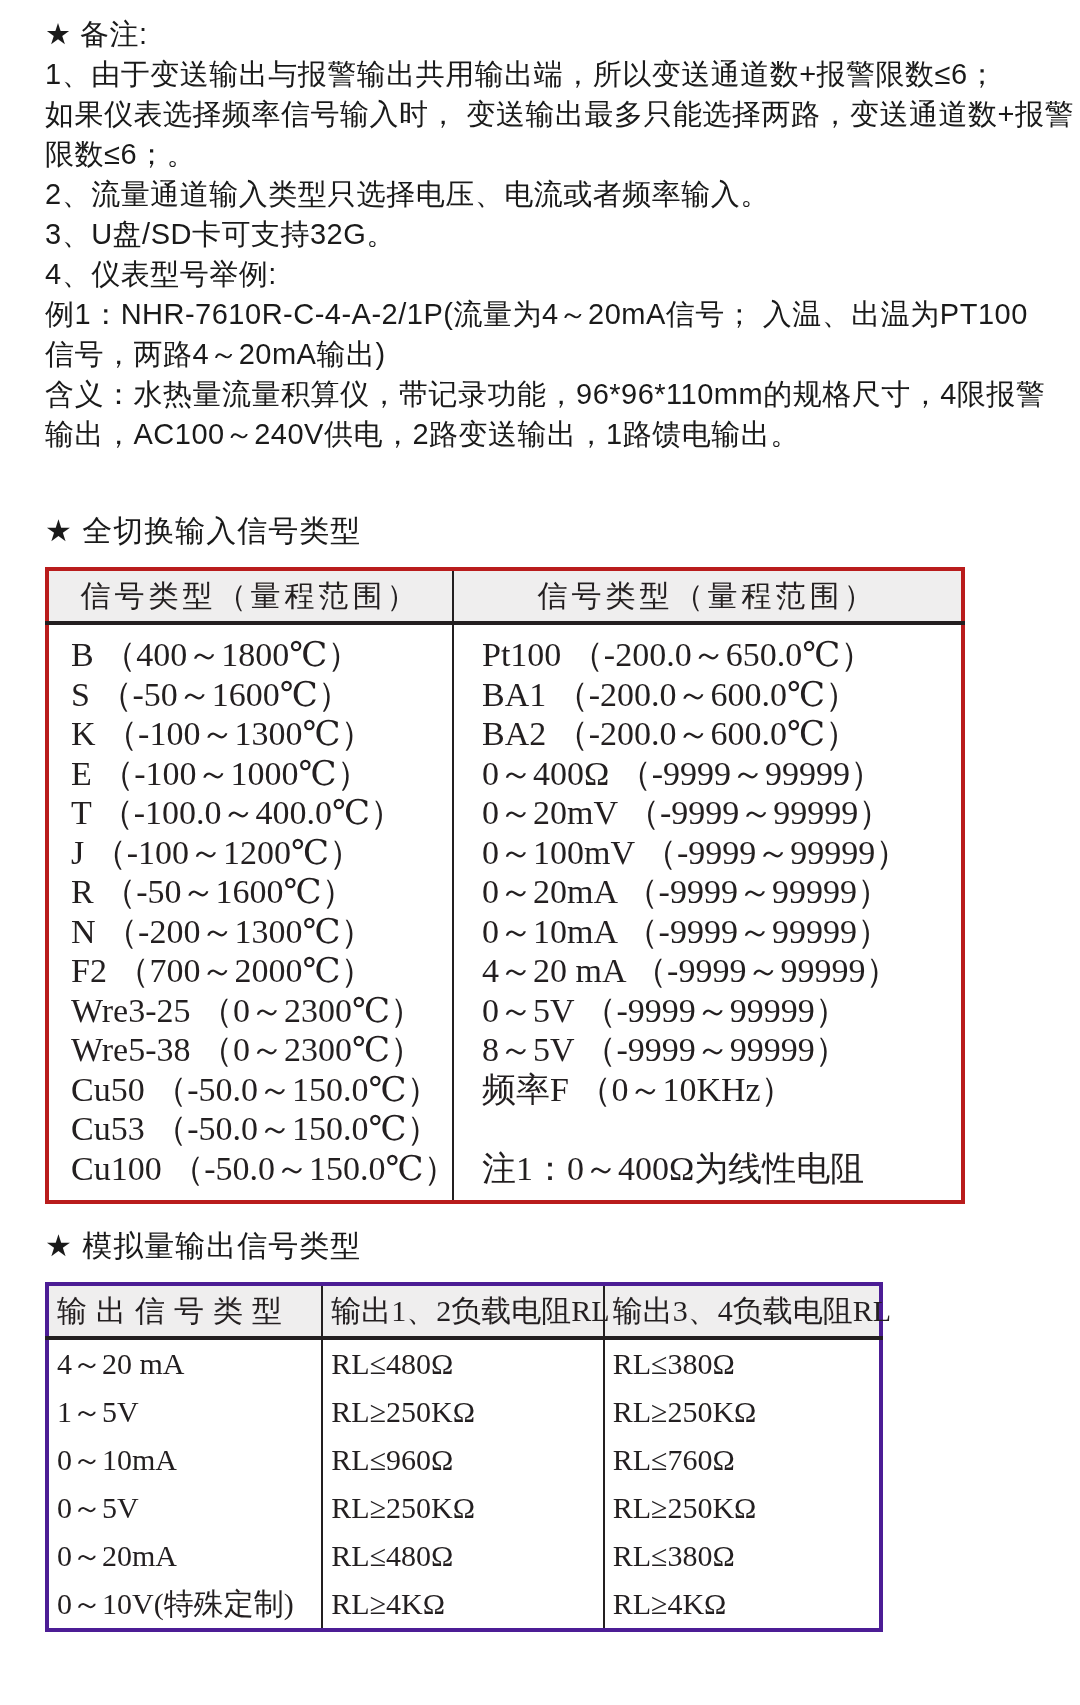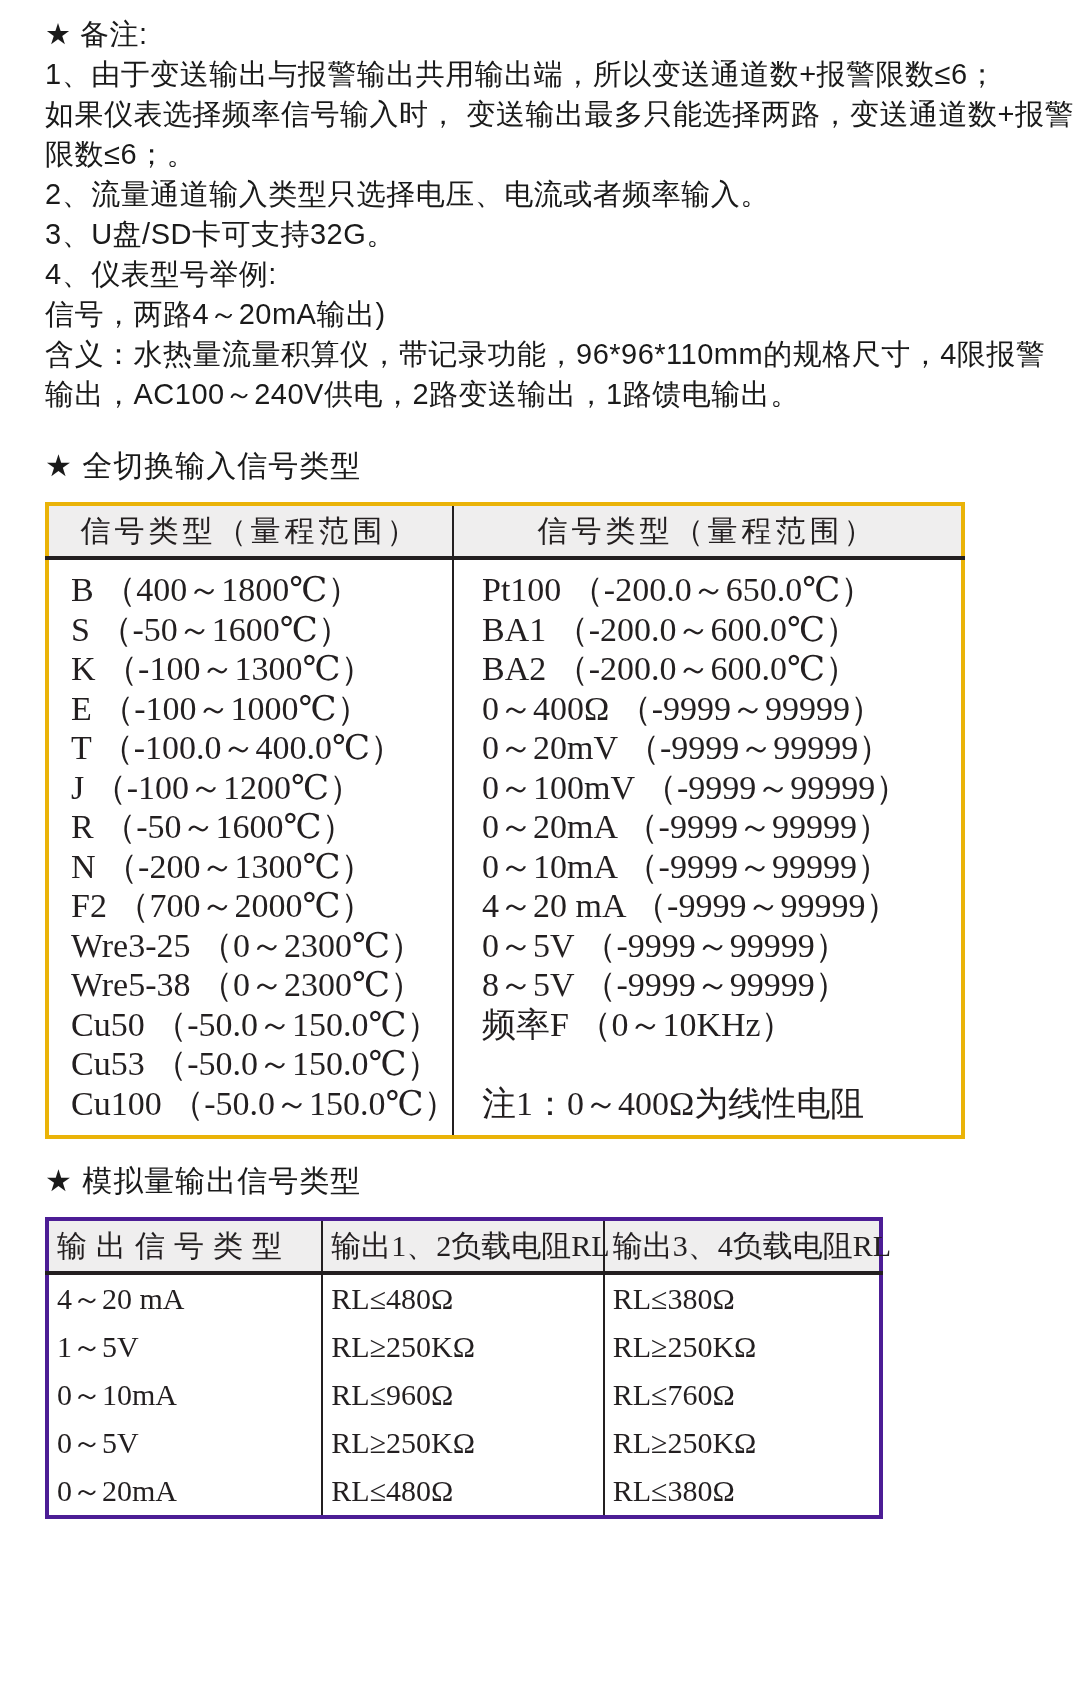--- a/index.html
+++ b/index.html
@@ -23,41 +23,41 @@
   .notes-title{font-weight:500;}
 
   
   .section-title{
     font-size:30px;
     line-height:40px;
     margin:0 0 16px 0;
     letter-spacing:1px;
     white-space:nowrap;
   }
-  .st-gap1{margin-top:32px;}
+  .st-gap1{margin-top:57px;}
   .st-gap2{margin-top:22px;}
 
   
   table{
     border-collapse:collapse;
     table-layout:fixed;
     font-family:"Liberation Serif","DejaVu Serif",serif;
     color:#231f20;
   }
   th{
     background:#efeeee;
     font-weight:normal;
     font-size:30px;
     border-bottom:4px solid #231f20;
   }
 
   
   .t1{
     width:916px;
-    border:4px solid #eab308;
+    border:4px solid #b91c1c;
   }
   .t1 th{
     height:48px;
     text-align:center;
     letter-spacing:4px;
   }
   .t1 th+th{border-left:2px solid #231f20;}
   .t1 td{
     vertical-align:top;
     padding:10px 0 12px 0;
@@ -103,20 +103,21 @@
 <div class="page">
 
   <div class="notes">
     <div class="note-line notes-title">★ 备注:</div>
     <div class="note-line">1、由于变送输出与报警输出共用输出端，所以变送通道数+报警限数≤6；</div>
     <div class="note-line">如果仪表选择频率信号输入时， 变送输出最多只能选择两路，变送通道数+报警</div>
     <div class="note-line">限数≤6；。</div>
     <div class="note-line">2、流量通道输入类型只选择电压、电流或者频率输入。</div>
     <div class="note-line">3、U盘/SD卡可支持32G。</div>
     <div class="note-line">4、仪表型号举例:</div>
+    <div class="note-line">例1：NHR-7610R-C-4-A-2/1P(流量为4～20mA信号； 入温、出温为PT100</div>
     <div class="note-line">信号，两路4～20mA输出)</div>
     <div class="note-line">含义：水热量流量积算仪，带记录功能，96*96*110mm的规格尺寸，4限报警</div>
     <div class="note-line">输出，AC100～240V供电，2路变送输出，1路馈电输出。</div>
   </div>
 
   <div class="section-title st-gap1">★ 全切换输入信号类型</div>
 
   <table class="t1">
     <colgroup>
         <col class="col-l">
@@ -200,16 +201,21 @@
       <tr>
         <td>0～5V</td>
         <td>RL≥250KΩ</td>
         <td>RL≥250KΩ</td>
       </tr>
       <tr>
         <td>0～20mA</td>
         <td>RL≤480Ω</td>
         <td>RL≤380Ω</td>
       </tr>
+      <tr>
+        <td>0～10V(特殊定制)</td>
+        <td>RL≥4KΩ</td>
+        <td>RL≥4KΩ</td>
+      </tr>
     </tbody>
   </table>
 
 </div>
 
 </body></html>

